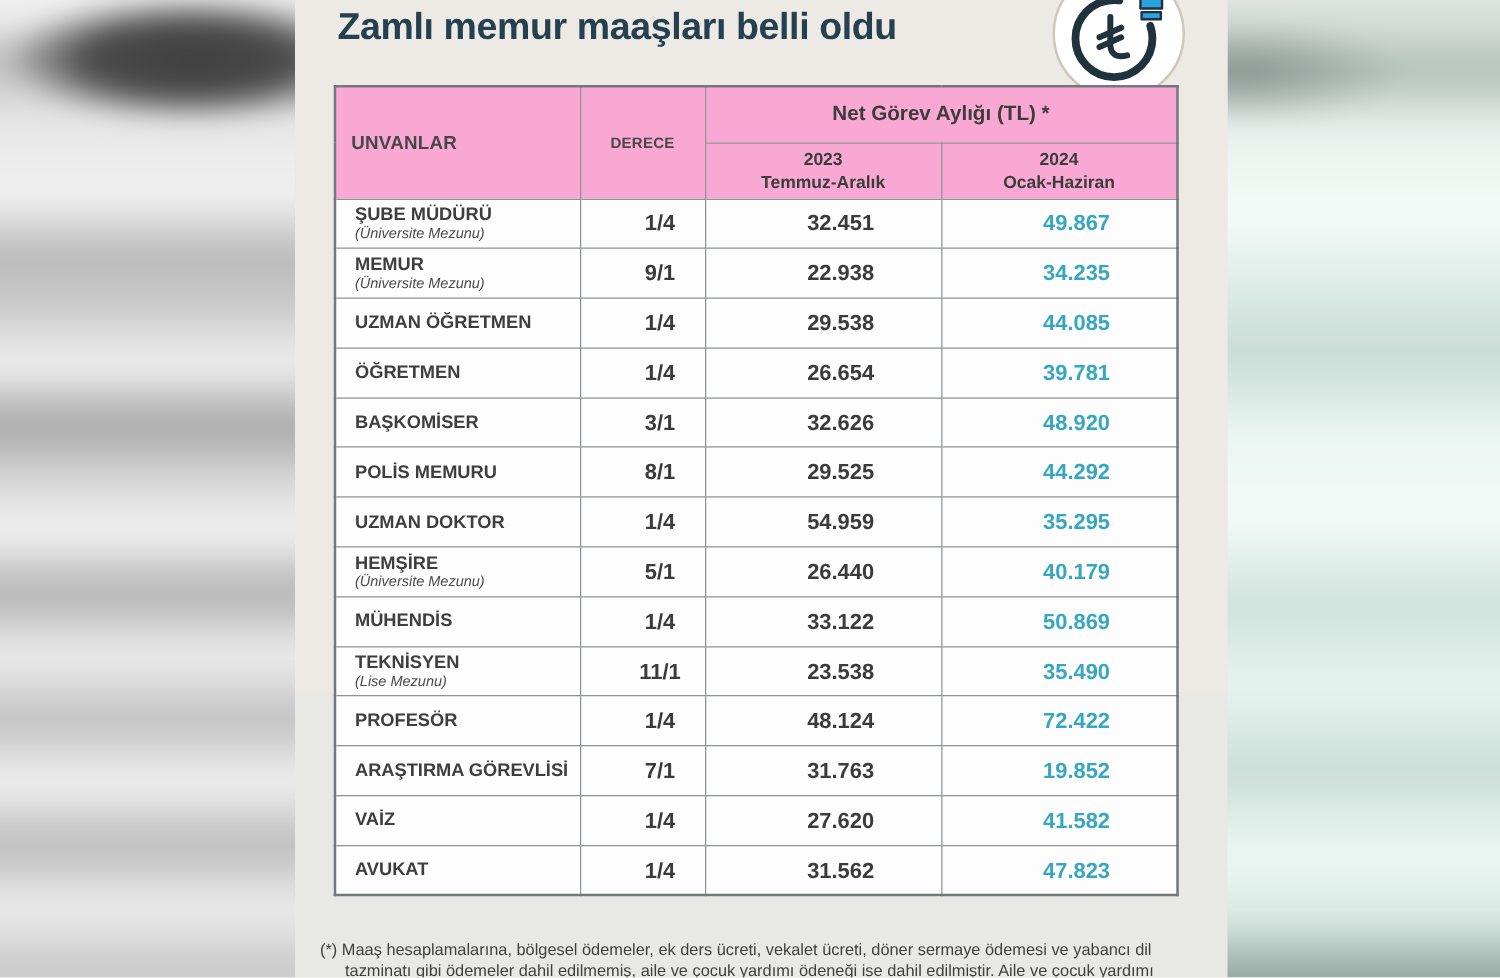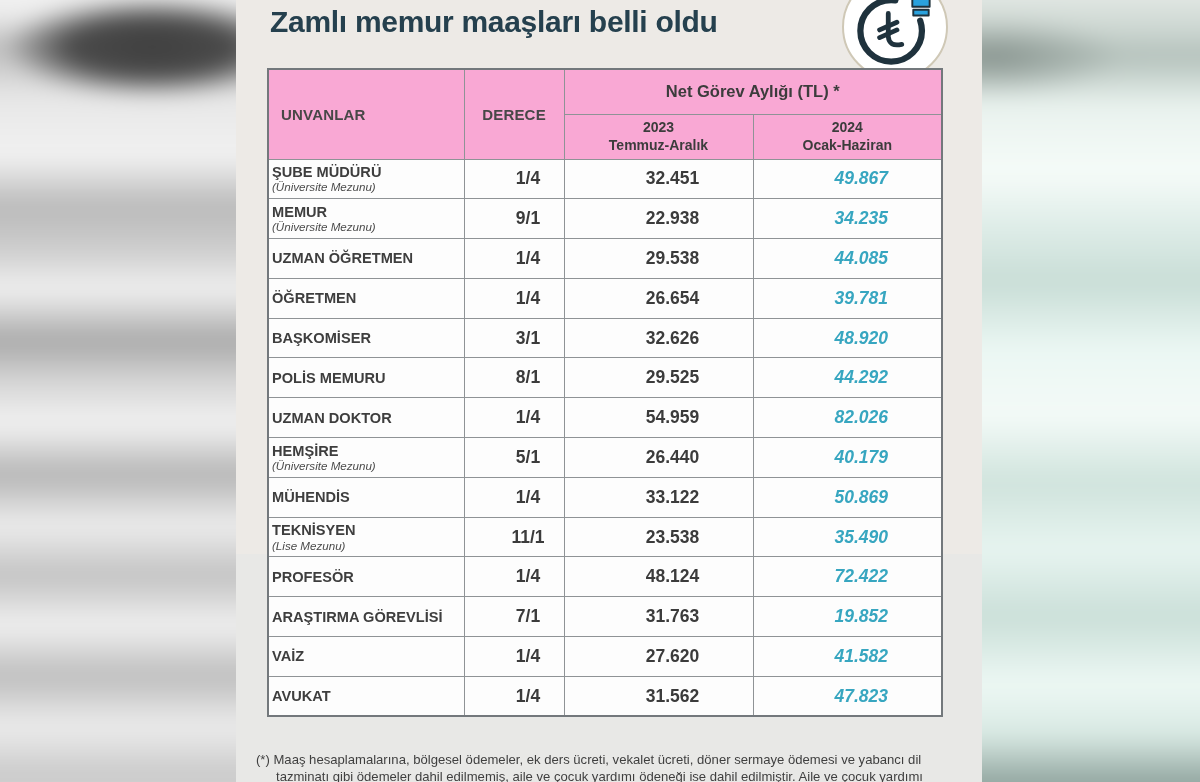--- a/index.html
+++ b/index.html
@@ -40,31 +40,31 @@
           background:#ffffff; border:2px solid #cfc8b6; border-radius:50%; }
   .coin svg { position:absolute; left:0; top:0; width:100%; height:100%; }
 
   
   .salary-table-wrap { position:absolute; left:31px; top:68px; width:674px; }
   table.salary { width:674px; border-collapse:collapse; table-layout:fixed;
                  border:2px solid #73787c; }
   table.salary th, table.salary td { border:1px solid #8f9396; }
   thead th { background:#f9a8d4; color:#474747; }
   th.h-unvan { text-align:left; padding-left:12px; font-size:15px; letter-spacing:.2px; }
-  th.h-derece { font-size:15px; letter-spacing:.2px;text-align:center; }
+  th.h-derece { font-size:12px; letter-spacing:.2px;text-align:center; }
   th.h-group { height:45px; font-size:16.5px; color:#3c3c3c; }
   th.h-sub { height:45px; font-size:14px; line-height:1.25; color:#3c3c3c; }
   th.h-sub .l2 { display:block; }
   tbody td { background:#fdfdfd; height:39.8px;padding-left:28px; }
-  td.c-unvan { text-align:left; padding-left:3px; }
+  td.c-unvan { text-align:left; padding-left:15px; }
   td.c-unvan .unvan { display:block; font-weight:bold; font-size:14.6px; color:#3e3e3e; line-height:1.1; }
   td.c-unvan .sub { display:block; font-style:italic; font-size:11.6px; color:#4a4a4a; line-height:1.05; margin-top:1px; }
   td.c-unvan .sub:empty { display:none; }
   td.c-derece, td.c-2023 { text-align:center; font-weight:bold; font-size:17.5px; color:#3b3b3b; }
-  td.c-2024 { text-align:center; font-weight:bold; font-size:17.5px; color:#37a6c0;font-style:italic; }
+  td.c-2024 { text-align:center; font-weight:bold; font-size:17.5px; color:#37a6c0; }
 
   
   .footnote { position:absolute; left:20px; top:727px; width:698px;
               font-size:13.1px; line-height:1.33; color:#3f3f3f;
               padding-left:20px; text-indent:-20px;margin-top:24px; }
 </style>
 </head>
 <body>
 
 <div class="stage">
@@ -185,21 +185,21 @@
     <td class="c-2024">44.292</td>
   </tr>
 
   <tr>
     <td class="c-unvan">
       <span class="unvan">UZMAN DOKTOR</span>
 
     </td>
     <td class="c-derece">1/4</td>
     <td class="c-2023">54.959</td>
-    <td class="c-2024">82.026</td>
+    <td class="c-2024">35.295</td>
   </tr>
 
   <tr>
     <td class="c-unvan">
       <span class="unvan">HEMŞİRE</span>
       <span class="sub">(Üniversite Mezunu)</span>
     </td>
     <td class="c-derece">5/1</td>
     <td class="c-2023">26.440</td>
     <td class="c-2024">40.179</td>

